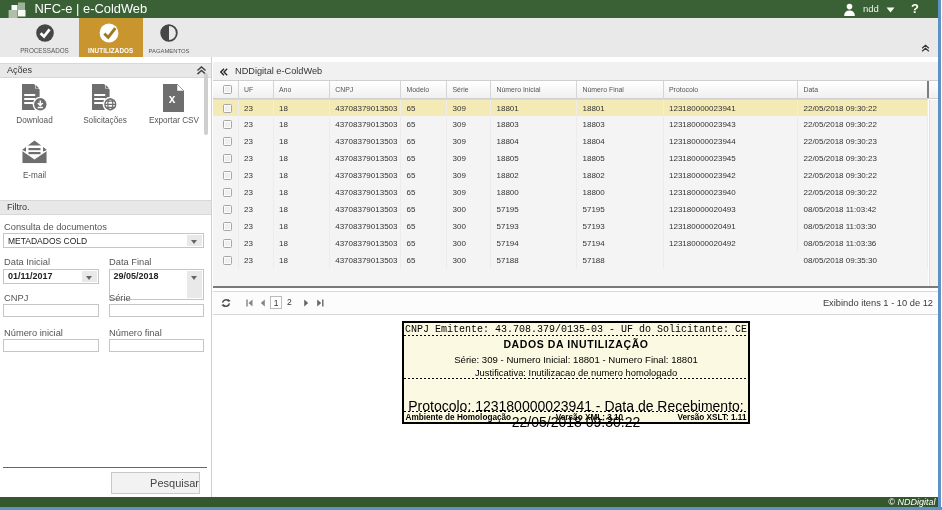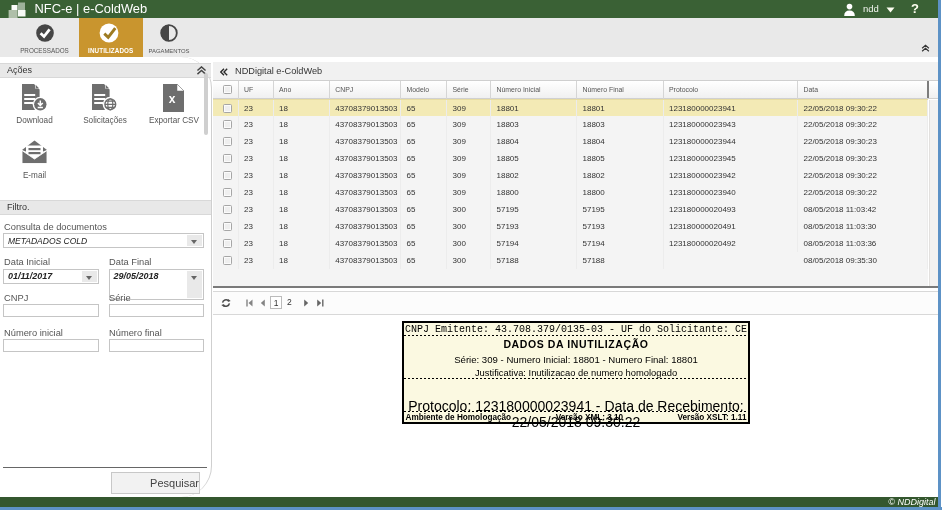--- a/index.html
+++ b/index.html
@@ -14,26 +14,26 @@
 #qmark { position:absolute; right:23px; top:1px; color:#fdfef0; font-size:13px; font-weight:bold; }
 
 
 #tabbar { position:absolute; left:0; top:18px; width:937.5px; height:39px; background:#e9e9e9; }
 .tab { position:absolute; top:18px; width:65px; height:39px; text-align:center; }
 .tab .lbl { position:absolute; bottom:3.5px; width:100%; font-size:6.3px; color:#555; }
 .tab.active { background:#c9952e; }
 .tab.active .lbl { color:#fff; font-weight:bold; letter-spacing:0.1px; }
 
 
-#leftpanel { position:absolute; left:0; top:57px; width:212px; height:440px; background:#fff; border-right:1px solid #cfcfcf;border-radius:31px; }
+#leftpanel { position:absolute; left:0; top:57px; width:212px; height:440px; background:#fff; border-right:1px solid #cfcfcf; }
 .sechdr { position:absolute; left:0; width:211px; height:15px; background:#e8e8e8; border-top:1px solid #d8d8d8; border-bottom:1px solid #d8d8d8; font-size:9px; color:#333; line-height:13px; padding-left:7px; }
 .aclbl { position:absolute; font-size:8.2px; color:#555; text-align:center; }
 .flbl { position:absolute; font-size:9.3px; color:#555; }
 .finput { position:absolute; border:1px solid #c5c5c5; background:#fff; }
-.dval { position:absolute; left:4px; top:1px; font-size:9px; font-weight:bold; color:#222;font-style:italic; }
+.dval { position:absolute; left:4px; top:1px; font-size:9px; font-weight:bold; color:#222; }
 .darr { position:absolute; right:1px; top:1px; bottom:1px; width:15px; background:#e9e9e9; }
 .darr:after { content:""; position:absolute; left:4px; top:5px; border-left:3.5px solid transparent; border-right:3.5px solid transparent; border-top:4px solid #666; }
 #pesq { position:absolute; left:111px; top:415px; width:89px; height:21.5px; background:#f2f2f2; border:1px solid #c8c8c8; font-size:11px; color:#444; text-align:right; line-height:20px; }
 #lpthumb { position:absolute; left:204px; top:16px; width:4px; height:62px; background:#cfcfcf; border-radius:2px; }
 
 
 #mphdr { position:absolute; left:213px; top:62px; width:724.5px; height:19px; background:#f1f1f1; border-bottom:1px solid #cfcfcf; font-size:9.2px; color:#333; line-height:18px; }
 #mphdr span { position:absolute; left:22px; }
 
 
@@ -379,20 +379,21 @@
     </svg>
   <div id="pgbox">1</div>
   <div id="pg2">2</div>
   <svg class="abs" style="left:91px;top:7.5px" width="5" height="8">
       <path d="M0.2 0.5 L4.2 4 L0.2 7.5 z" fill="#666"></path>
     </svg>
   <svg class="abs" style="left:104px;top:7.5px" width="7" height="8">
       <path d="M0.2 0.5 L4.2 4 L0.2 7.5 z" fill="#666"></path>
       <path d="M5.8 0.5 v7" stroke="#666" stroke-width="1.4" fill="none"></path>
     </svg>
+  <div id="pagtxt">Exibindo itens 1 - 10 de 12</div>
 </div>
 
 <div id="pv">
   <div class="pvline pvs" style="top:0.5px">CNPJ Emitente: 43.708.379/0135-03 - UF do Solicitante: CE</div>
   <div class="pvdash" style="top:12px"></div>
   <div class="pvline pvb" style="top:15px">DADOS DA INUTILIZAÇÃO</div>
   <div class="pvline pv96" style="top:31px">Série: 309 - Numero Inicial: 18801 - Numero Final: 18801</div>
   <div class="pvline pv94" style="top:43.5px">Justificativa: Inutilizacao de numero homologado</div>
   <div class="pvdash" style="top:55px"></div>
   <div class="pvline pv97" style="top:75px">Protocolo: 123180000023941 - Data de Recebimento: 22/05/2018 09:30:22</div>

